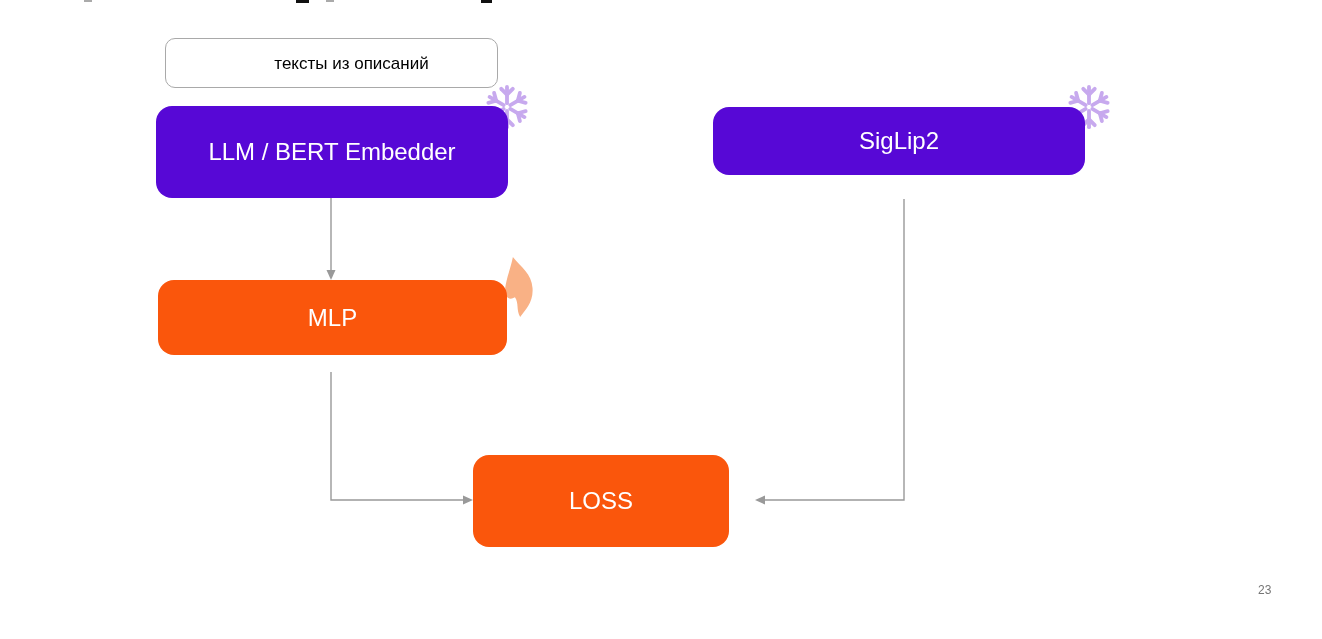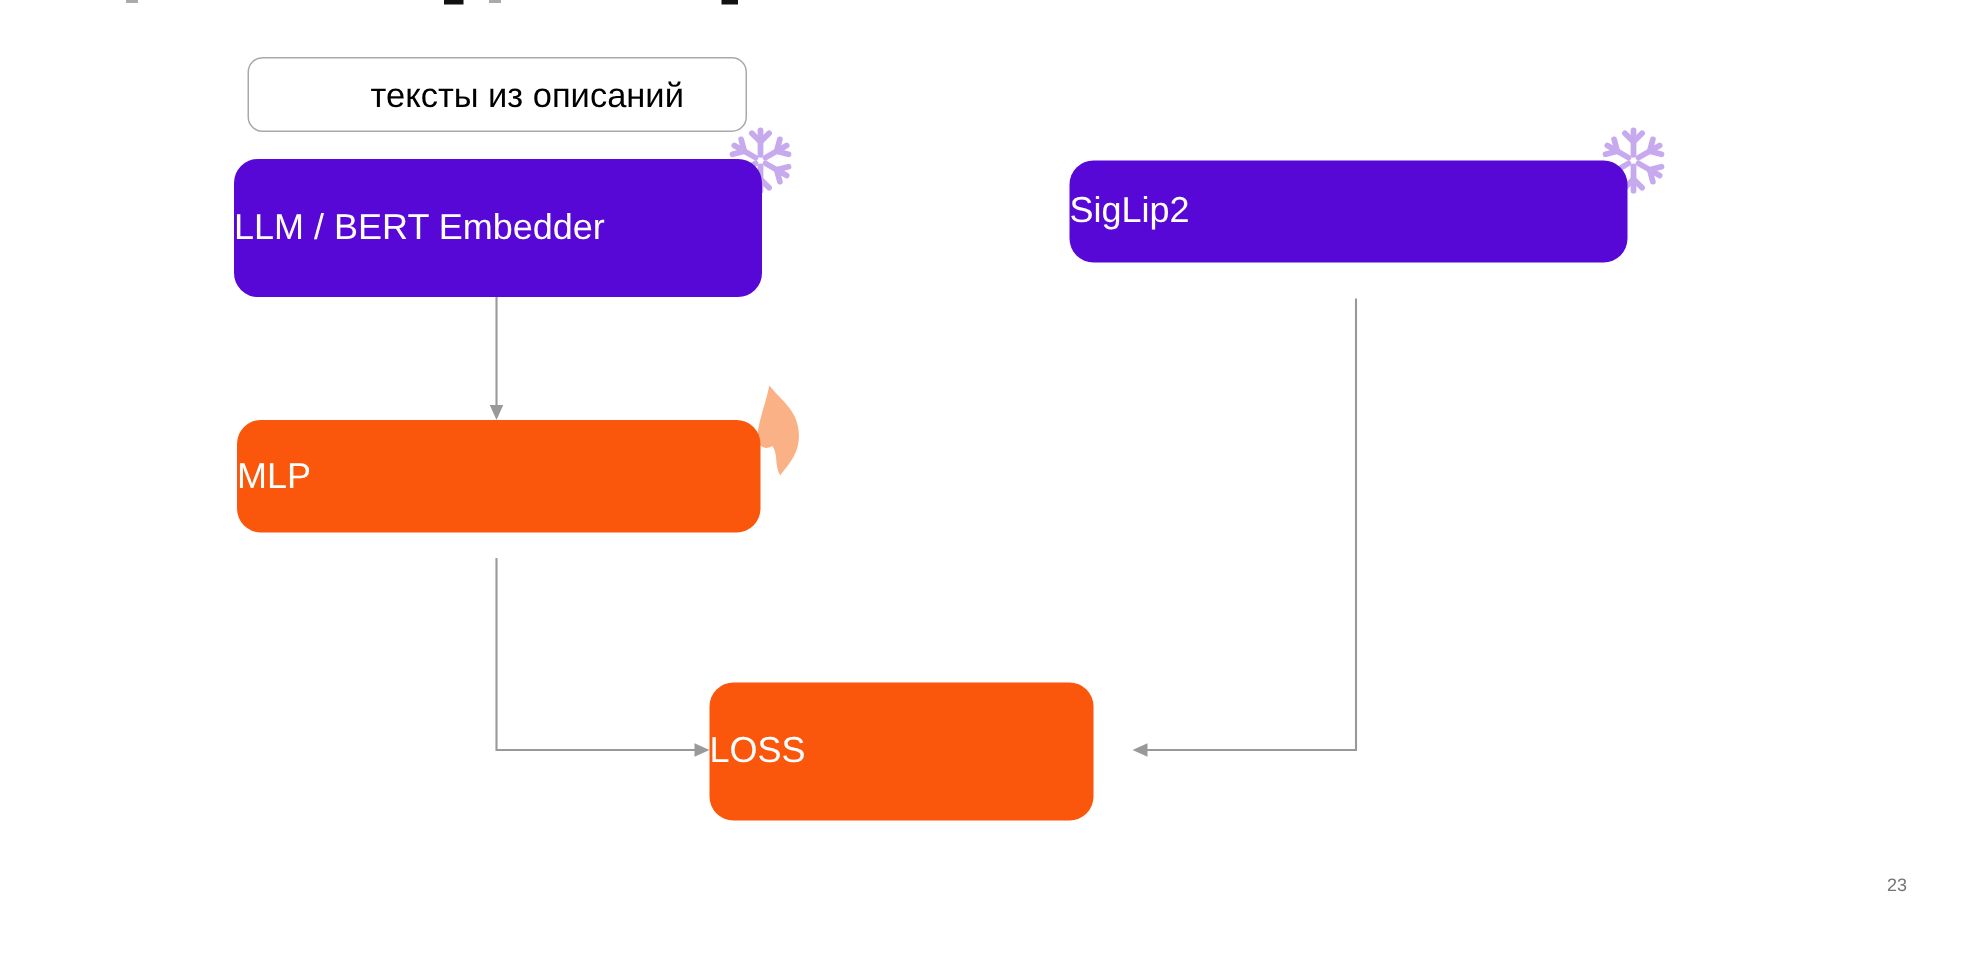--- a/index.html
+++ b/index.html
@@ -11,27 +11,27 @@
   body{font-family:"Liberation Sans", sans-serif;}
   .slide{position:relative;width:1322px;height:639px;background:#ffffff;overflow:hidden;}
 
   
   .frag{position:absolute;top:0;}
 
   
   .pill{
     position:absolute;background:#ffffff;border:1.5px solid var(--label-border);
     border-radius:10px;display:flex;align-items:center;justify-content:center;
-    font-size:23px;color:#000000;z-index:2;padding-left:40px;
+    font-size:17px;color:#000000;z-index:2;padding-left:40px;
   }
   .pill-text{line-height:1;}
 
   
   .node{
-    position:absolute;border-radius:16px;display:flex;align-items:center;
+    position:absolute;border-radius:16px;display:flex;align-items:center;justify-content:center;
     font-size:24px;color:#ffffff;z-index:2;
   }
   .node.purple{background:var(--purple);}
   .node.orange{background:var(--orange);}
 
   
   .icon{position:absolute;z-index:1;}
   .snowflake-svg{stroke:var(--snowflake);fill:none;}
   .flame-svg{fill:var(--flame);}
 

